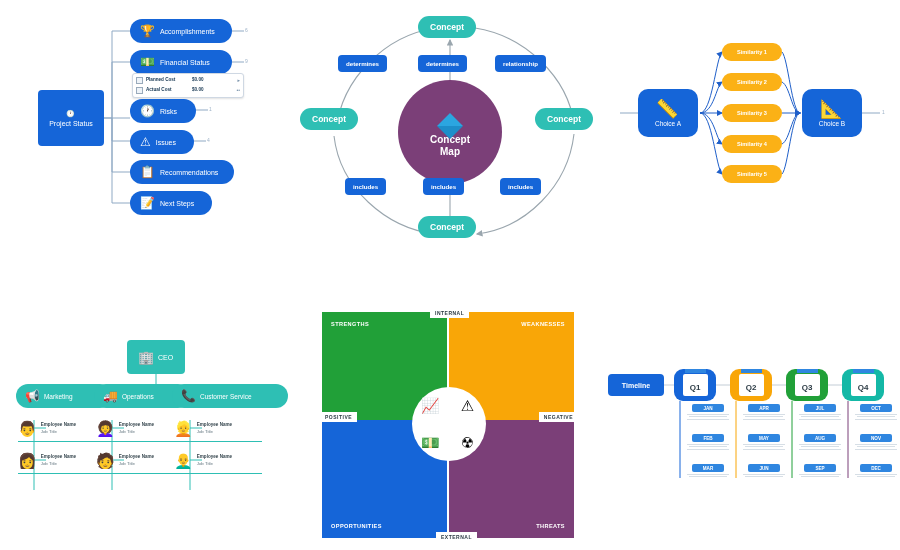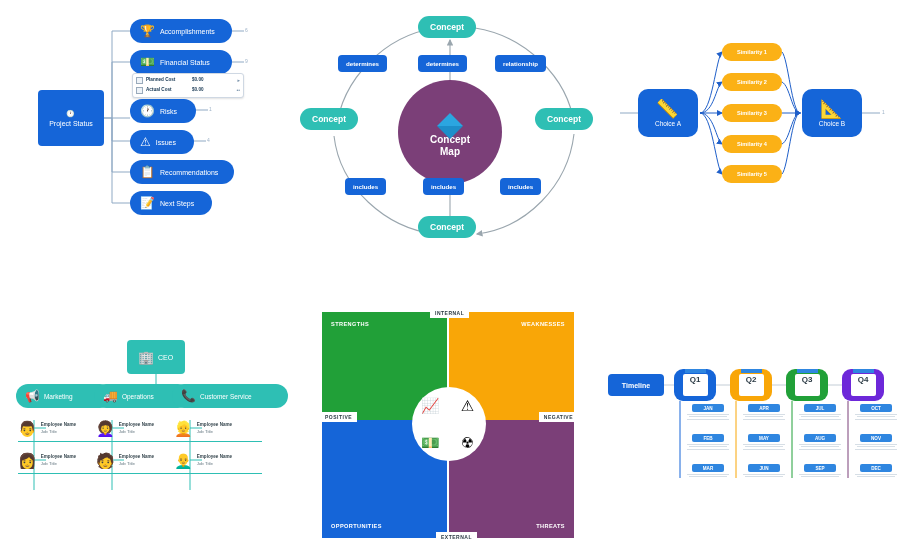--- a/index.html
+++ b/index.html
@@ -77,21 +77,21 @@
              place-items:center;font-size:15px;}
 
   
   #timeline{left:600px;top:360px;width:300px;height:135px;}
   .tl-label{background:#1565d8;border-radius:4px;width:56px;height:22px;
             font-size:7px;font-weight:bold;}
   .tl-q{position:absolute;width:42px;height:32px;border-radius:9px;
         display:flex;align-items:center;justify-content:center;}
   .tl-q .card{background:#fff;border-radius:2px;width:25px;height:22px;
               display:flex;align-items:flex-end;justify-content:center;
-              font-size:8px;font-weight:bold;color:#2b3a44;padding-bottom:12px;box-sizing:border-box;}
+              font-size:8px;font-weight:bold;color:#2b3a44;padding-bottom:4px;box-sizing:border-box;}
   .tl-q .card .bar{position:absolute;top:0;width:21px;height:4px;}
   .tl-m{position:absolute;width:52px;}
   .tl-m .hd{color:#fff;font-size:4.6px;font-weight:bold;text-align:center;
             border-radius:2px;padding:1.5px 0;width:32px;margin:0 auto;}
   .tl-m .ln{height:1px;background:#d7dfe6;margin:1.6px auto;}
 </style>
 </head>
 <body>
 
 <div class="panel" id="mindmap">
@@ -417,21 +417,21 @@
       <span class="bar" style="background:#2f86e0"></span>
       <span>Q2</span>
       </div>
     </div>
   <div class="tl-q" style="left:186px;top:9px;background:#21a038">
     <div class="card">
       <span class="bar" style="background:#2f86e0"></span>
       <span>Q3</span>
       </div>
     </div>
-  <div class="tl-q" style="left:242px;top:9px;background:#6d28d9">
+  <div class="tl-q" style="left:242px;top:9px;background:#14b8a6">
     <div class="card">
       <span class="bar" style="background:#2f86e0"></span>
       <span>Q4</span>
       </div>
     </div>
 
   <div class="tl-m" style="left:82px;top:44px">
     <div class="hd" style="background:#2f86e0">JAN</div>
     <div class="ln" style="width:42px"></div>
       <div class="ln" style="width:38px"></div>

